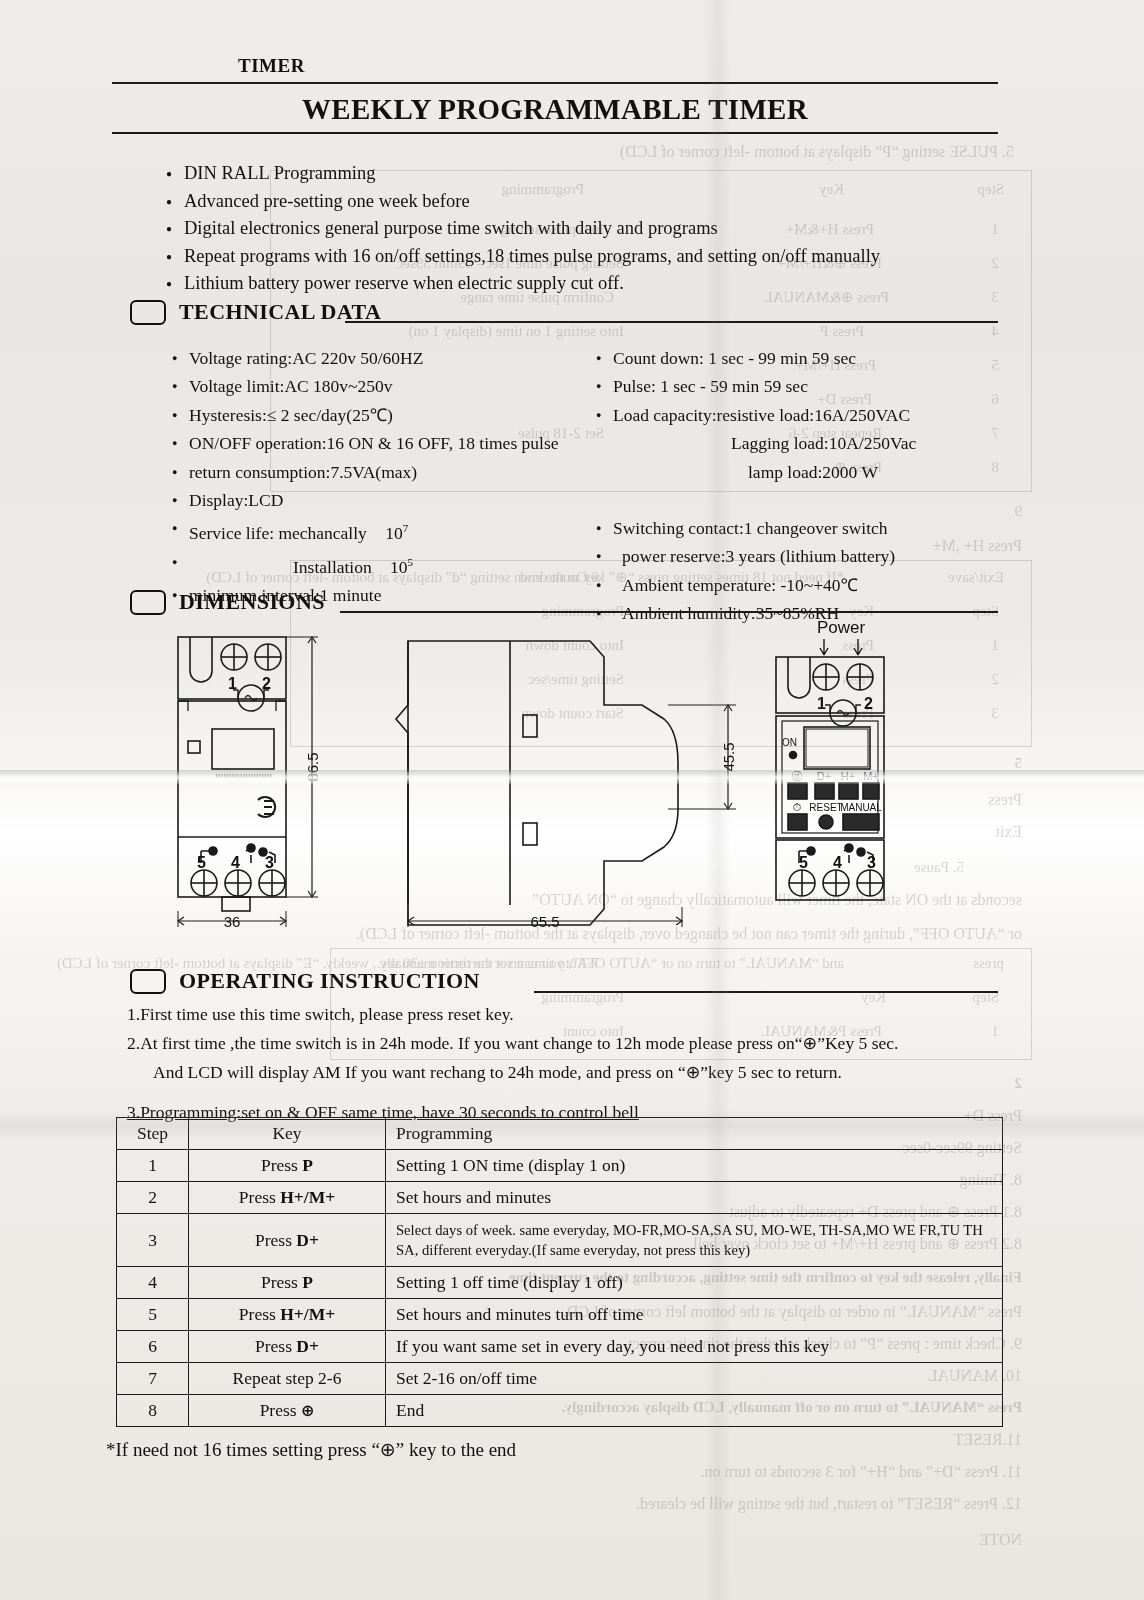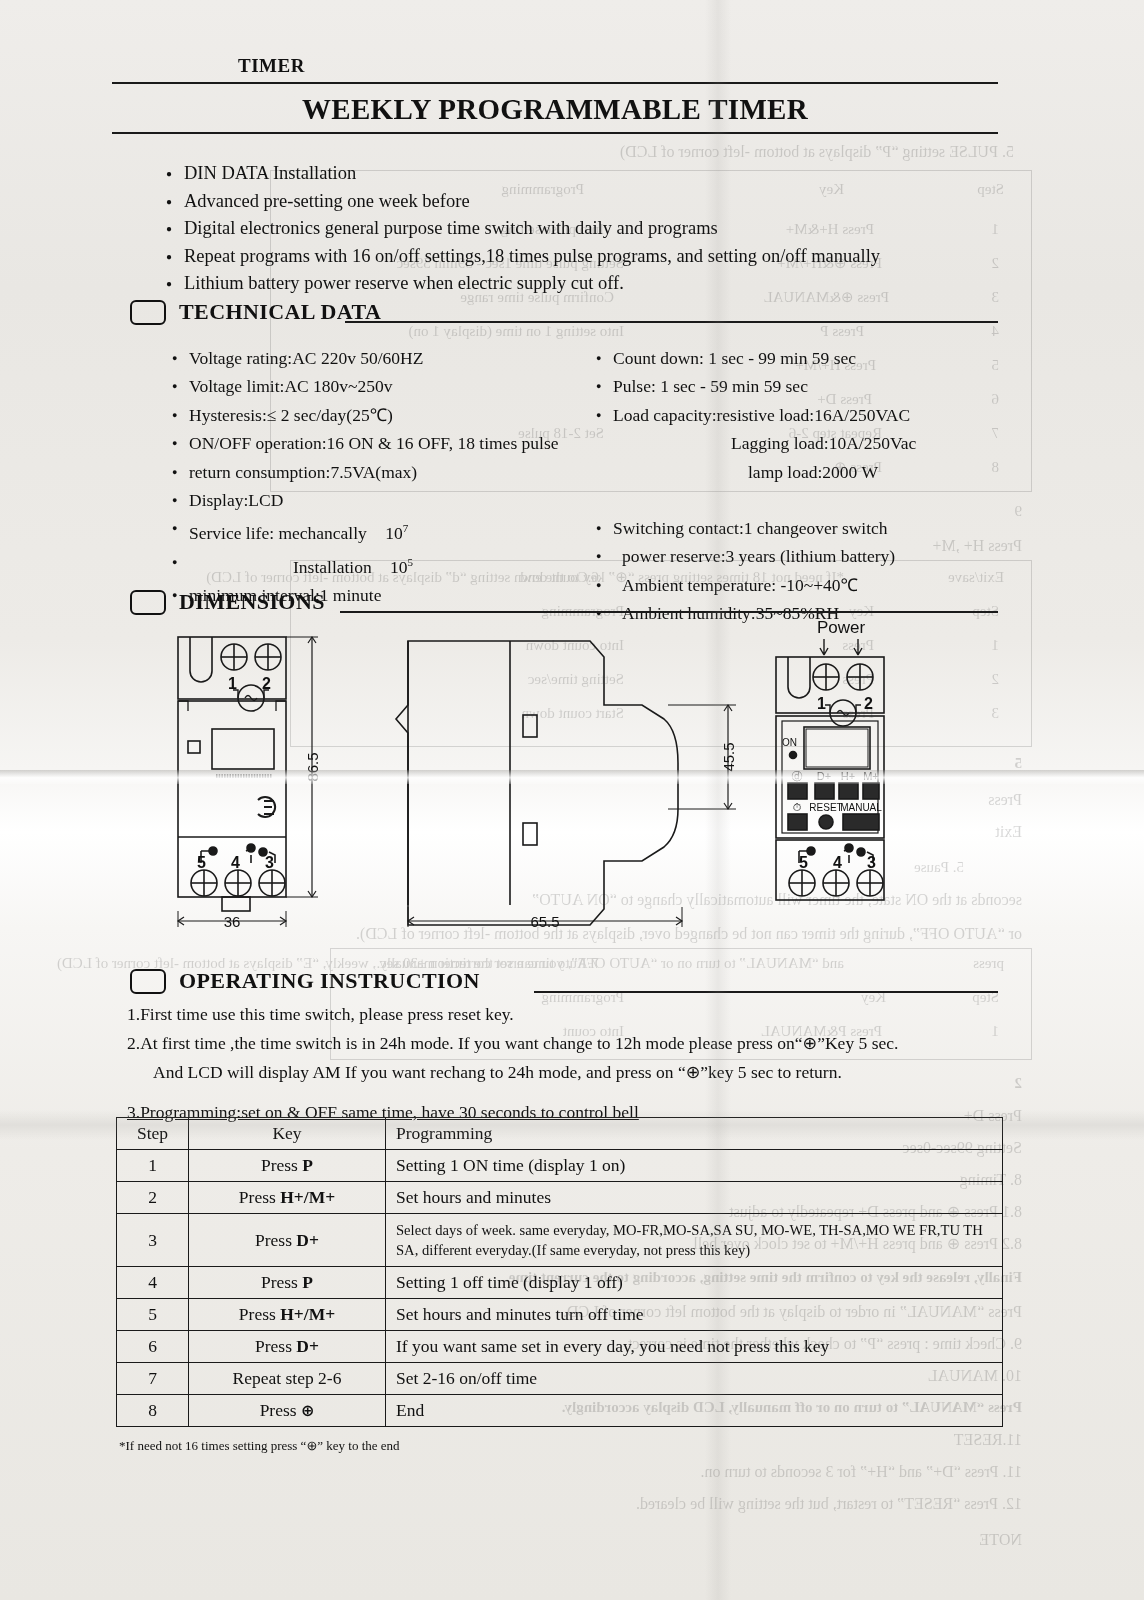--- a/index.html
+++ b/index.html
@@ -99,21 +99,21 @@
   
   #tbl{position:absolute;left:116px;top:1117px;width:887px;border-collapse:collapse;}
   #tbl td,#tbl th{border:1.6px solid #1a1a1a;font-weight:normal;text-align:left;}
   #tbl .c-step{width:71px;text-align:center;font-size:17.5px;padding:5px 0;}
   #tbl .c-key{width:196px;text-align:center;font-size:17.5px;padding:5px 0;}
   #tbl .c-prog{font-size:17.5px;padding:5px 0 5px 10px;}
   #tbl thead td{font-size:18px;padding:7px 0;}
   #tbl thead .c-prog{padding-left:10px;}
   #tbl td.small{font-size:14.6px;line-height:20px;padding:6px 8px 6px 10px;}
   .kb{font-weight:bold;}
-  #tbl-note{position:absolute;left:119px;top:1438px;font-size:13px;}
+  #tbl-note{position:absolute;left:106px;top:1438px;font-size:19px;}
 
   .glyph-clock{font-family:"DejaVu Sans",sans-serif;font-size:16px;}
 </style>
 </head>
 <body>
 
 <div id="page">
 
   <div id="paper-tone"></div>
 
@@ -203,21 +203,21 @@
   </div>
 
   <div id="content">
 
     <div id="hdr-timer">TIMER</div>
     <div class="rule" id="rule-top"></div>
     <div id="main-title">WEEKLY PROGRAMMABLE TIMER</div>
     <div class="rule" id="rule-title"></div>
 
     <ul id="features">
-      <li>DIN DATA Installation</li>
+      <li>DIN RALL Programming</li>
       <li>Advanced pre-setting one week before</li>
       <li>Digital electronics general purpose time switch with daily and programs</li>
       <li>Repeat programs with 16 on/off settings,18 times pulse programs, and setting on/off manually</li>
       <li>Lithium battery power reserve when electric supply cut off.</li>
     </ul>
 
     <div class="sec-head" id="sec-tech">
       <span class="sec-box"></span>
       <span class="sec-title">TECHNICAL DATA</span>
     </div>

